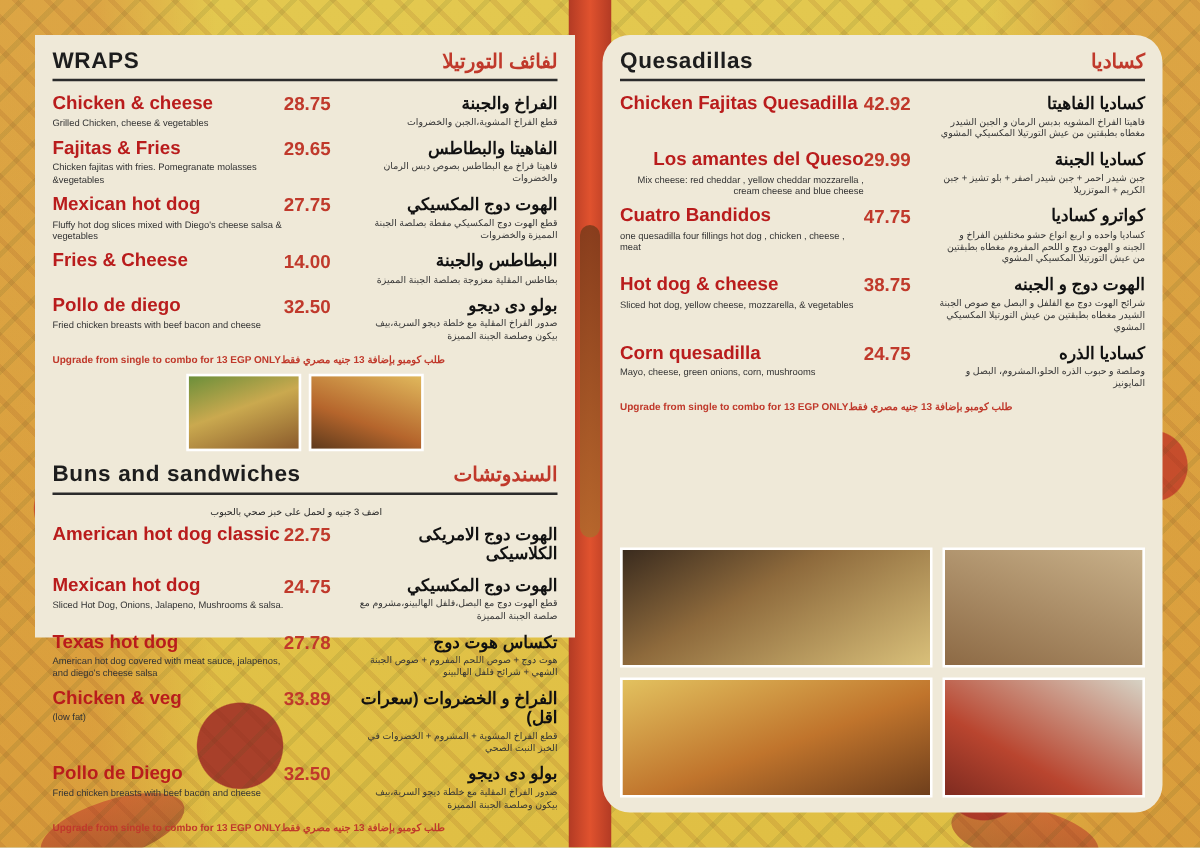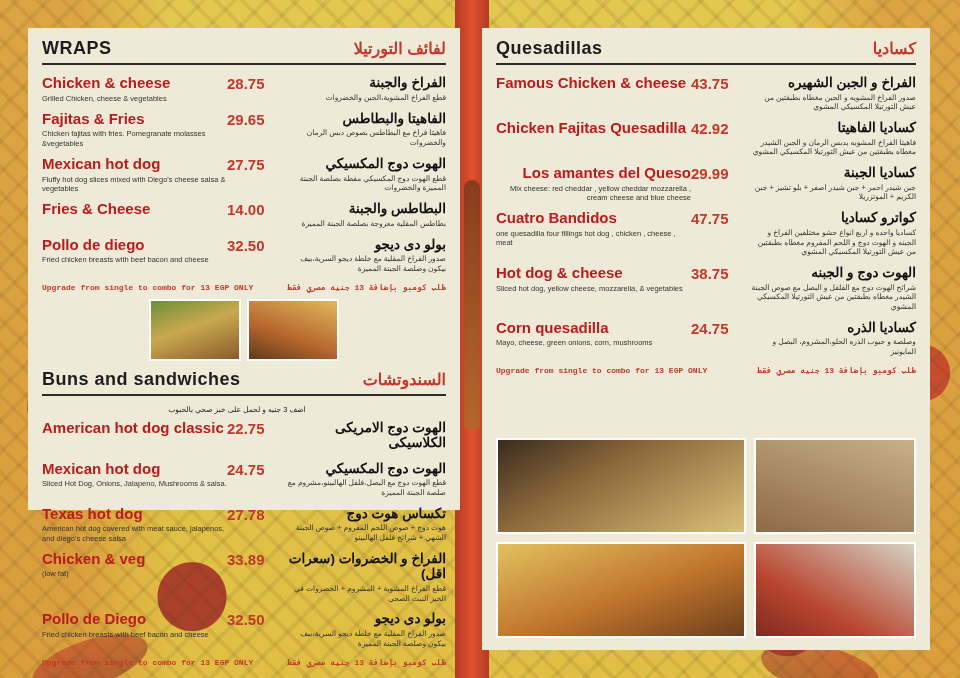--- a/index.html
+++ b/index.html
@@ -26,40 +26,40 @@
       repeating-linear-gradient(-45deg, rgba(60,80,30,.10) 0 4px, transparent 4px 22px);
   }
   .bg-band{position:absolute;left:0;right:0;top:0;height:678px;
      background:linear-gradient(90deg,rgba(200,60,35,.25) 0 8%,transparent 18% 82%,rgba(200,60,35,.25) 92% 100%);}
   .chili{position:absolute;width:120px;height:46px;border-radius:60px/23px;
      background:linear-gradient(#c0392b,#8e2a20);transform:rotate(-18deg);opacity:.55;}
 
   
   .panel{position:absolute;background:#efe9d8;}
   #left-panel{left:28px;top:28px;width:432px;height:482px;}
-  #right-panel{left:482px;top:28px;width:448px;height:622px;}
+  #right-panel{left:482px;top:28px;width:448px;height:622px;border-radius:22px;}
 
   .section-head{display:flex;align-items:baseline;justify-content:space-between;padding:0 14px;}
   .sec-en{font-size:18px;font-weight:bold;color:#1d1d1d;letter-spacing:.5px;}
   .sec-ar{font-size:16px;font-weight:bold;color:#c0392b;direction:rtl;}
   .sec-underline{height:2px;background:#2b2b2b;margin:4px 14px 8px 14px;}
 
   .item{position:relative;padding:2px 14px 6px 14px;}
   .item-row{display:flex;align-items:flex-start;}
   .col-en{width:185px;flex:0 0 185px;}
   .col-price{width:58px;flex:0 0 58px;text-align:left;}
   .col-ar{flex:1;text-align:right;direction:rtl;}
 
   .name-en{font-size:15px;font-weight:bold;color:#b91c1c;line-height:1.1;}
   .desc-en{font-size:7.5px;color:#333;line-height:1.25;margin-top:2px;}
   .price{font-size:15px;font-weight:bold;color:#c0392b;}
   .name-ar{font-size:13.5px;font-weight:bold;color:#111;line-height:1.15;}
   .desc-ar{font-size:7.5px;color:#333;line-height:1.3;margin-top:2px;}
 
-  .upgrade{display:flex;justify-content:space-between;padding:3px 14px;font-size:8px;color:#c0392b;font-weight:bold;font-family:Liberation Mono, monospace;}
+  .upgrade{display:flex;padding:3px 14px;font-size:8px;color:#c0392b;font-weight:bold;}
   .upgrade .ar{direction:rtl;}
 
   .note-line{display:flex;justify-content:center;padding:1px 28px 4px 14px;font-size:7.5px;color:#222;}
   .note-line .ar{direction:rtl;}
 
   
   .photo-row{display:flex;gap:6px;padding:4px 14px 0 14px;justify-content:center;}
   .photo{height:58px;border:2px solid #fff;}
   .ph1{width:88px;background:linear-gradient(160deg,#6b8f3a,#caa94f 45%,#8a5a2b);}
   .ph2{width:88px;background:linear-gradient(200deg,#e0b85c,#b5652c 60%,#5e3a1c);}
@@ -269,33 +269,20 @@
 
 <div class="panel" id="right-panel">
   <div style="height:10px"></div>
   <div class="section-head">
     <div class="sec-en">Quesadillas</div>
     <div class="sec-ar">كساديا</div>
   </div>
   <div class="sec-underline"></div>
 
   <div>
-    <div class="item">
-      <div class="item-row">
-        <div class="col-en" style="width:195px;flex:0 0 195px;">
-          <div class="name-en">Famous Chicken &amp; cheese</div>
-          <div class="desc-en"></div>
-        </div>
-        <div class="col-price"><span class="price">43.75</span></div>
-        <div class="col-ar">
-          <div class="name-ar">الفراخ و الجبن الشهيره</div>
-          <div class="desc-ar">صدور الفراخ المشويه و الجبن مغطاه بطبقتين من عيش التورتيلا المكسيكي المشوي</div>
-        </div>
-      </div>
-    </div>
 
     <div class="item">
       <div class="item-row">
         <div class="col-en" style="width:195px;flex:0 0 195px;">
           <div class="name-en">Chicken Fajitas Quesadilla</div>
           <div class="desc-en"></div>
         </div>
         <div class="col-price"><span class="price">42.92</span></div>
         <div class="col-ar">
           <div class="name-ar">كساديا الفاهيتا</div>

